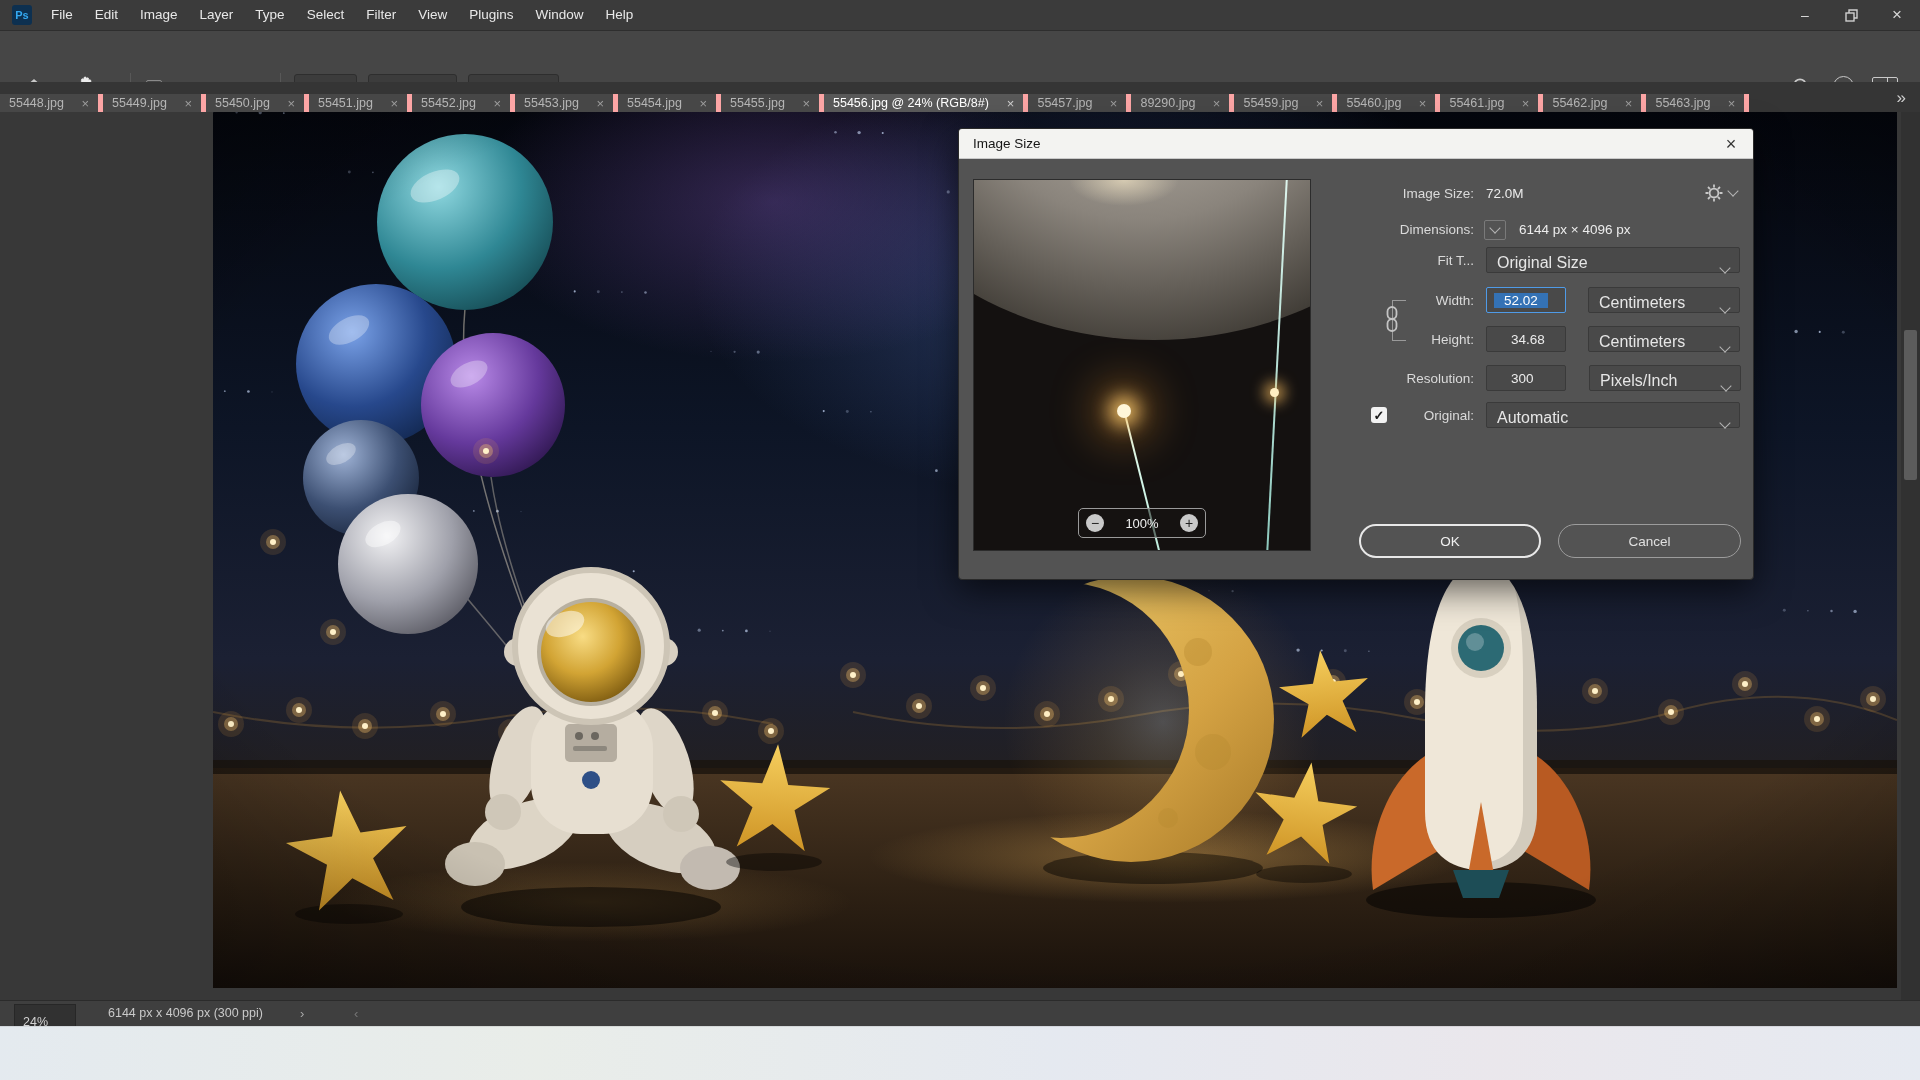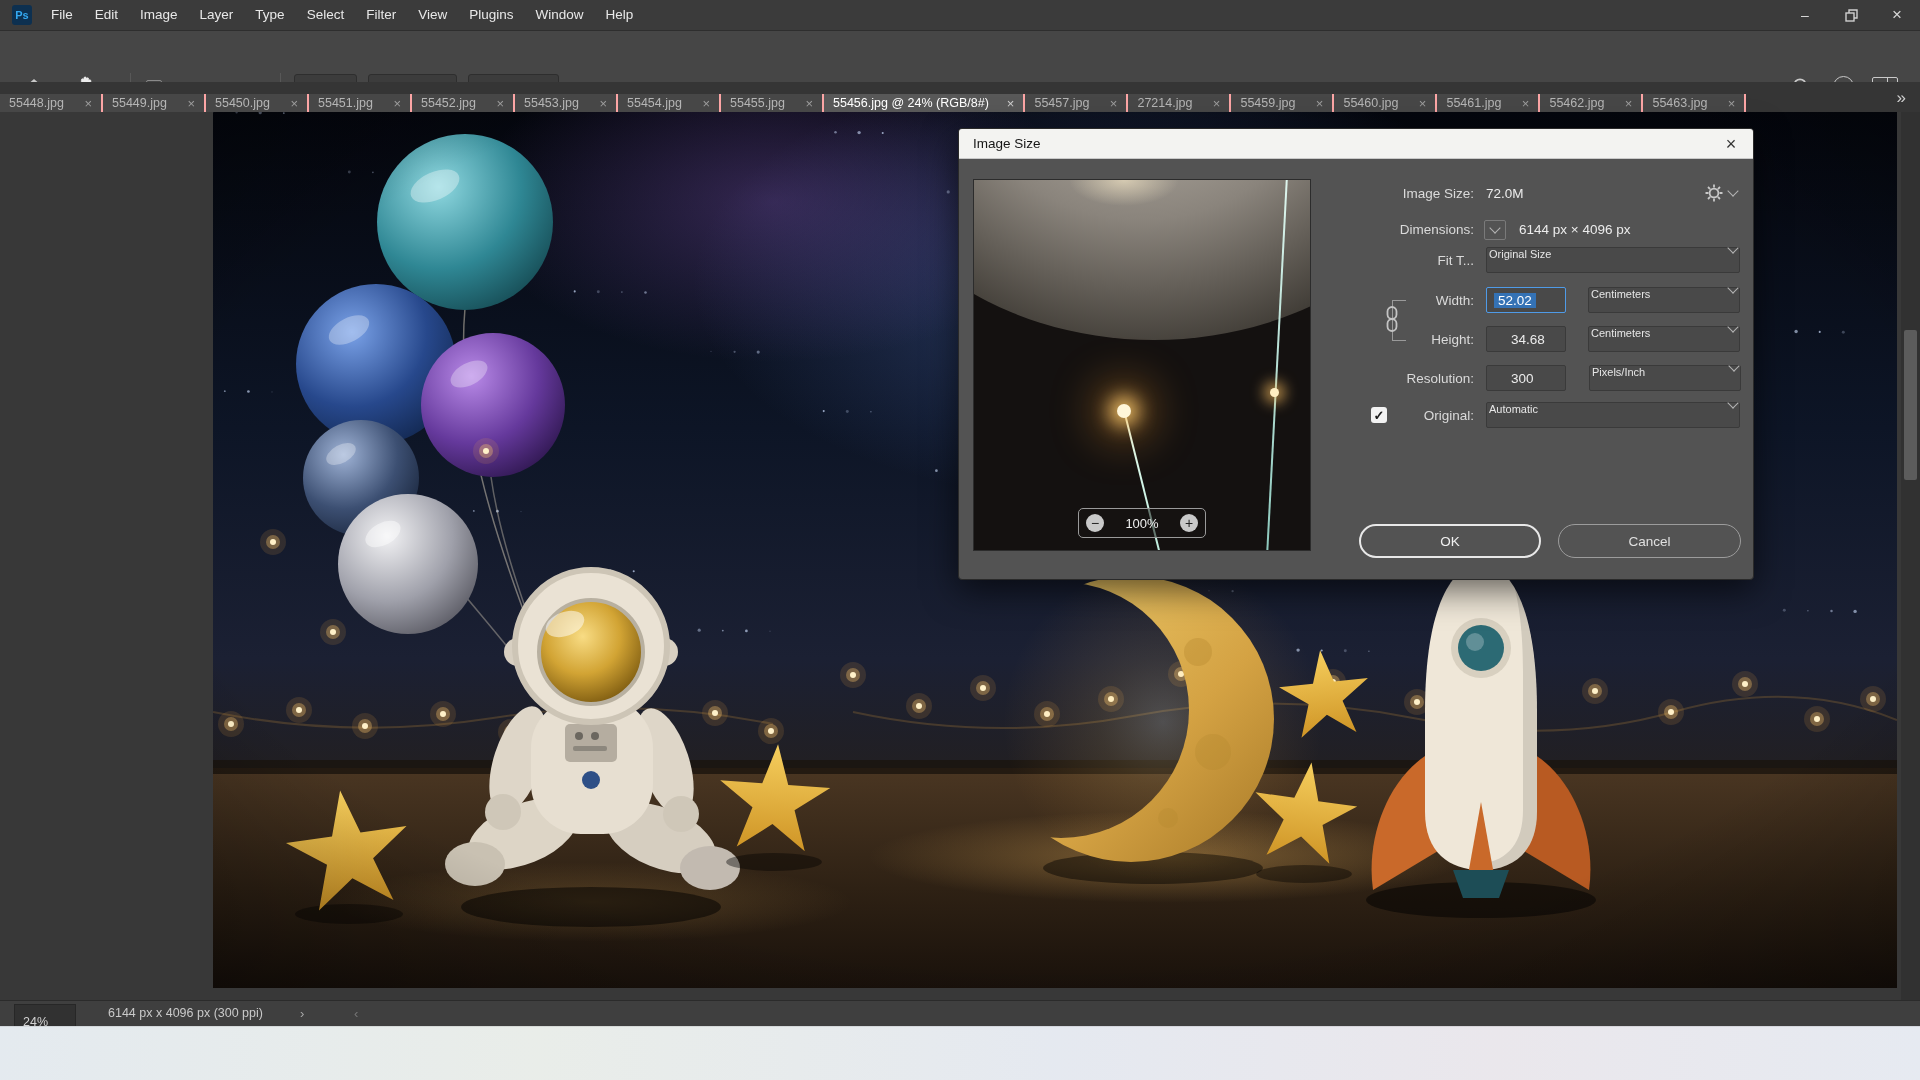--- a/index.html
+++ b/index.html
@@ -19,21 +19,21 @@
   .obtn{position:absolute;top:43px;height:27px;background:#3c3c3c;border:1px solid #2e2e2e;border-radius:3px;
         color:#dcdcdc;font-size:13px;display:flex;align-items:center;padding:0 14px;box-sizing:border-box}
   #scrollcb{position:absolute;left:146px;top:49px;width:14px;height:14px;border:1px solid #8a8a8a;border-radius:2px;background:transparent}
   #scrolllabel{position:absolute;left:170px;top:45px;font-size:13px;color:#e0e0e0;line-height:22px}
   .qcircle{width:19px;height:19px;border:1.7px solid #c9c9c9;border-radius:50%;color:#c9c9c9;font-size:13px;
            display:flex;align-items:center;justify-content:center}
   .wsicon{width:24px;height:19px;border:1.7px solid #c9c9c9;border-radius:2px;position:relative}
   .wsicon::after{content:"";position:absolute;left:58%;top:0;bottom:0;border-left:1.7px solid #c9c9c9}
   
   #tabbar{left:0;top:82px;width:1920px;height:30px;background:#353535;display:flex;align-items:flex-end}
-  .tab{height:16px;width:103px;box-sizing:border-box;background:#474747;border-right:2px solid #fca5a5;
+  .tab{height:16px;width:103px;box-sizing:border-box;background:#474747;border-right:5px solid #fca5a5;
        color:#b5b5b5;font-size:12.5px;display:flex;align-items:center;justify-content:space-between;padding:9px 9px;flex:0 0 auto}
   .tab.active{width:auto;background:#585858;color:#fff;gap:12px}
   .tclose{color:#9d9d9d;font-size:13px;margin-left:6px}
   .tab.active .tclose{color:#cfcfcf}
   #taboverflow{margin-left:auto;margin-right:14px;color:#cfcfcf;font-size:17px;line-height:28px}
   
   #pasteboard{left:0;top:112px;width:1920px;height:888px;background:#383838}
   #scene{position:absolute;left:213px;top:112px}
   #vscroll{left:1901px;top:112px;width:19px;height:888px;background:#313131}
   #vthumb{left:1904px;top:330px;width:13px;height:150px;background:#5c5c5c;border-radius:2px}
@@ -67,24 +67,24 @@
   #pv-zoomctl{position:absolute;left:50%;bottom:12px;transform:translateX(-50%);width:128px;height:30px;
               border:1px solid #9a9a9a;border-radius:5px;background:rgba(22,20,18,.55);
               display:flex;align-items:center;justify-content:space-between;padding:0 7px;box-sizing:border-box}
   .pvz{width:18px;height:18px;border-radius:50%;background:#c9c9c9;color:#222;font-size:14px;line-height:18px;text-align:center}
   #pv-zoomval{color:#f0f0f0;font-size:13px}
   .dlg-label{position:absolute;left:390px;width:125px;text-align:right;font-size:13.5px;color:#dadada}
   .dlg-value{position:absolute;font-size:13.5px;color:#ececec}
   .dlg-input{position:absolute;left:527px;width:80px;height:26px;background:#494949;border:1px solid #3a3a3a;
              border-radius:2px;color:#ececec;font-size:13.5px;display:flex;align-items:center;padding:0 24px;box-sizing:border-box}
   .dlg-input.focus{border:2px solid #4f9bе8;border-color:#4f9be8;padding:0 7px}
-  .selblue{background:#3472b5;color:#fff;padding:0 4px}
+  .selblue{background:#3472b5;color:#fff;padding:0 10px}
   .dlg-select{position:absolute;height:26px;background:#494949;border:1px solid #3a3a3a;border-radius:2px;
-              color:#e6e6e6;font-size:11px;display:flex;align-items:flex-start;justify-content:space-between;
-              padding:0 2px;box-sizing:border-box}
+              color:#e6e6e6;font-size:16px;display:flex;align-items:flex-end;justify-content:space-between;
+              padding:0 10px;box-sizing:border-box}
   .chev{width:7px;height:7px;border-right:1.6px solid #b4b4b4;border-bottom:1.6px solid #b4b4b4;
         transform:rotate(45deg);margin-top:-4px;flex:0 0 auto}
   #dim-chevbox{position:absolute;left:525px;top:91px;width:22px;height:20px;border:1px solid #7a7a7a;border-radius:2px;
                display:flex;align-items:center;justify-content:center;box-sizing:border-box}
   #resample-cb{position:absolute;left:412px;top:278px;width:16px;height:16px;background:#f2f2f2;border-radius:3px;
                color:#1a1a1a;font-size:13px;font-weight:bold;display:flex;align-items:center;justify-content:center}
   .linkline{position:absolute;border-color:#9a9a9a}
   .pill{position:absolute;top:395px;height:34px;border-radius:17px;background:transparent;color:#f0f0f0;
         font-size:13.5px;display:flex;align-items:center;justify-content:center;box-sizing:border-box}
   #ok-btn{left:400px;width:182px;border:2px solid #e8e8e8}
@@ -181,21 +181,21 @@
     </div>
   <div class="tab active">
       <span>55456.jpg @ 24% (RGB/8#)</span>
       <span class="tclose">×</span>
     </div>
   <div class="tab">
       <span>55457.jpg</span>
       <span class="tclose">×</span>
     </div>
   <div class="tab">
-      <span>27214.jpg</span>
+      <span>89290.jpg</span>
       <span class="tclose">×</span>
     </div>
   <div class="tab">
       <span>55459.jpg</span>
       <span class="tclose">×</span>
     </div>
   <div class="tab">
       <span>55460.jpg</span>
       <span class="tclose">×</span>
     </div>

